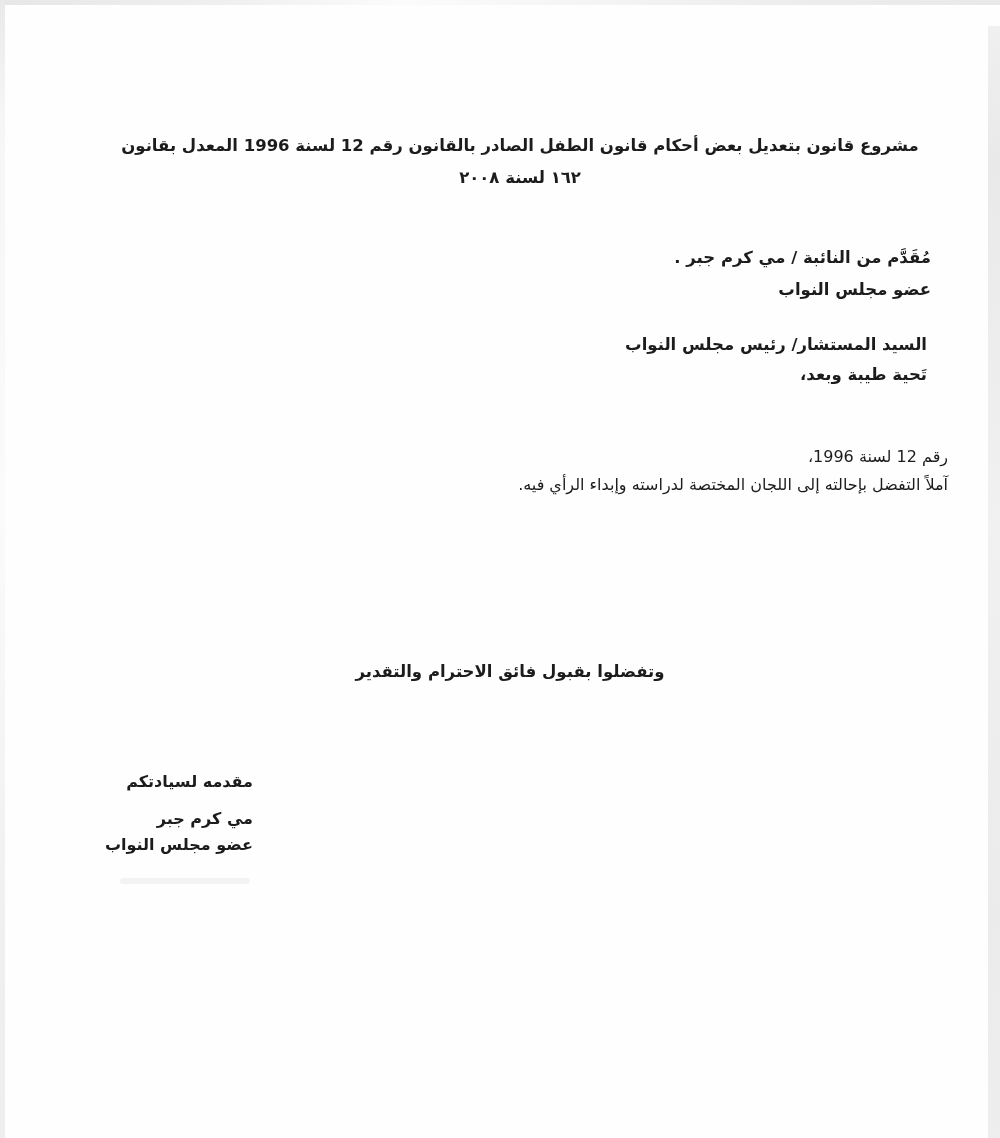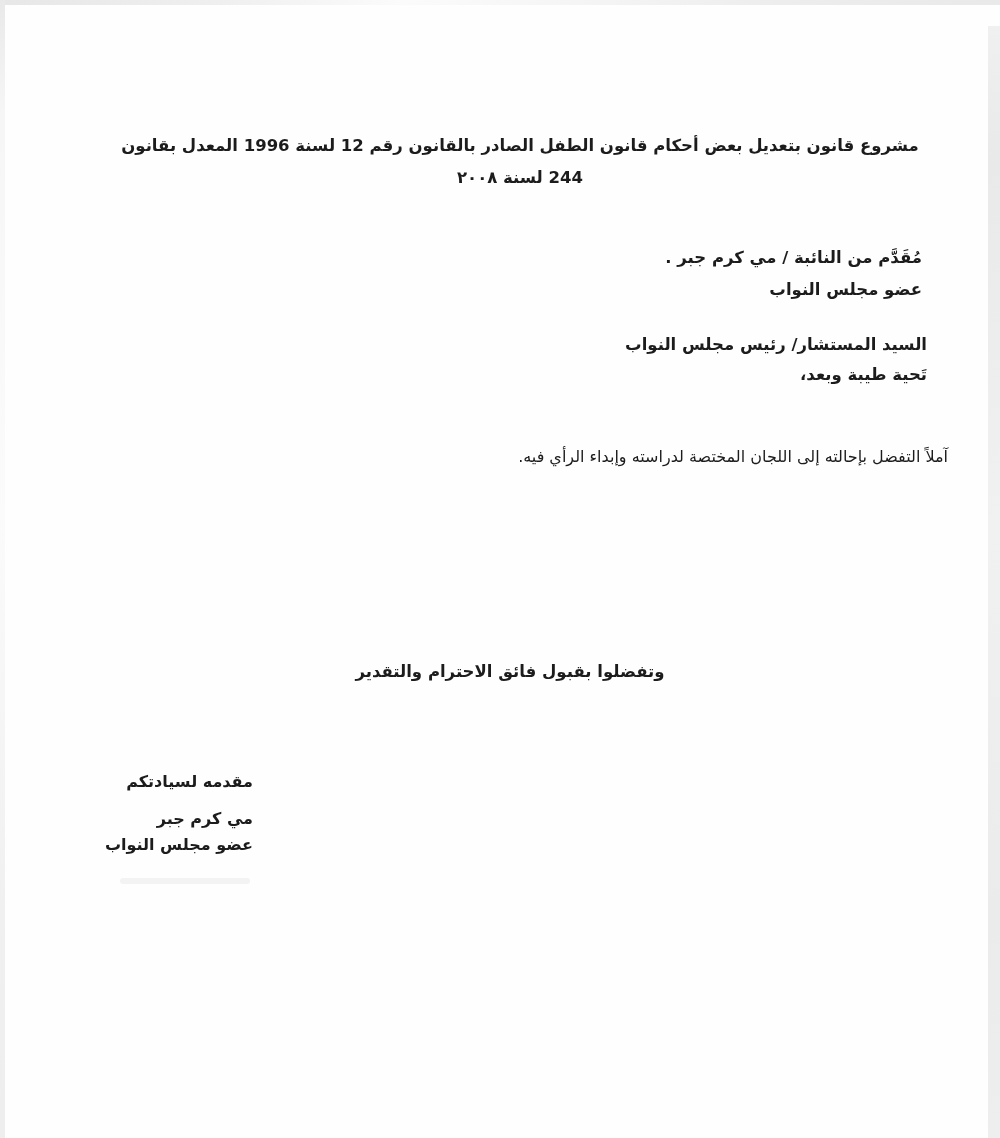--- a/index.html
+++ b/index.html
@@ -51,21 +51,21 @@
   
   .tblock { position: absolute; white-space: nowrap; }
   .bold { font-weight: bold; }
   .title-block {
     top: 130px; left: 105px; width: 830px;
     text-align: center;
     font-size: 16.5px; line-height: 32px;
     letter-spacing: 0.1px;
   }
   .submitter-block {
-    top: 242px; right: 78px;
+    top: 242px; right: 69px;
     font-size: 16.5px; line-height: 32px;
   }
   .addressee-block {
     top: 330px; right: 73px;
     text-align: right;
     font-size: 16.5px; line-height: 30px;
   }
   .body-block {
     top: 443px; right: 52px; width: 845px;
     text-align: right;
@@ -90,34 +90,35 @@
 
 <div class="page">
 
   <div class="edge-top"></div>
   <div class="edge-right"></div>
   <div class="edge-left"></div>
   <div class="smudge"></div>
 
   <div class="tblock title-block bold">
     <div>مشروع قانون بتعديل بعض أحكام قانون الطفل الصادر بالقانون رقم 12 لسنة 1996 المعدل بقانون</div>
-    <div>244 لسنة ٢٠٠٨</div>
+    <div>١٦٢ لسنة ٢٠٠٨</div>
   </div>
 
   <div class="tblock submitter-block bold">
     <div>مُقَدَّم من النائبة / مي كرم جبر .</div>
     <div>عضو مجلس النواب</div>
   </div>
 
   <div class="tblock addressee-block bold">
     <div>السيد المستشار/ رئيس مجلس النواب</div>
     <div>تَحية طيبة وبعد،</div>
   </div>
 
   <div class="tblock body-block">
+    <div>رقم 12 لسنة 1996،</div>
     <div>آملاً التفضل بإحالته إلى اللجان المختصة لدراسته وإبداء الرأي فيه.</div>
   </div>
 
   <div class="tblock closing-block bold">وتفضلوا بقبول فائق الاحترام والتقدير</div>
 
   <div class="tblock signature-block bold">
     <div>مقدمه لسيادتكم</div>
     <div class="signature-name">مي كرم جبر</div>
     <div class="signature-role">عضو مجلس النواب</div>
   </div>

